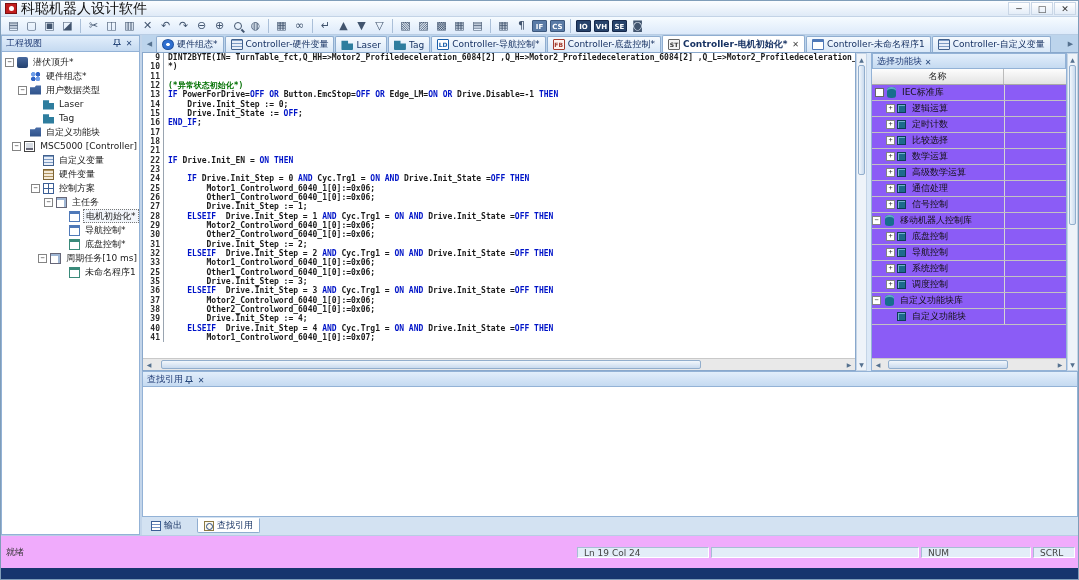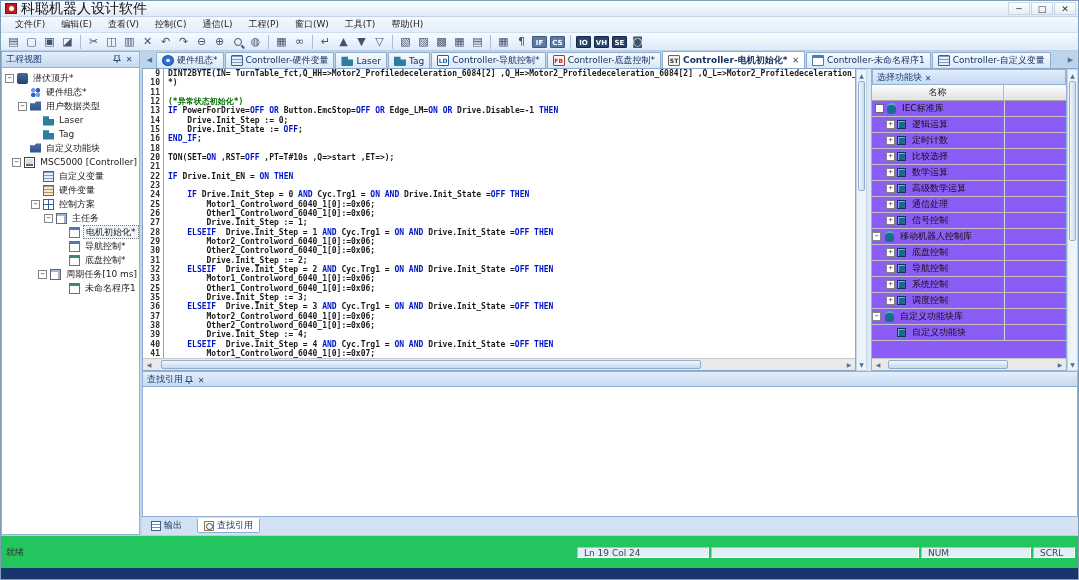--- a/index.html
+++ b/index.html
@@ -109,21 +109,21 @@
   .findhdr{height:16px;flex:none;display:flex;align-items:flex-end;padding:0 4px;background:linear-gradient(#e2eefb,#c5daf1);border:1px solid #93b2d6;color:#1e3a74}
   .findbody{height:130px;flex:none;background:#fff;border:1px solid #93b2d6;border-top:none}
   .bottomtabs{height:18px;flex:none;display:flex;align-items:flex-start;background:#d3e2f2;padding:1px 2px;gap:8px}
   .btab{height:15px;display:flex;align-items:center;gap:3px;padding:0 6px;color:#173263;border:1px solid transparent;border-radius:0 0 2px 2px;white-space:nowrap}
   .btab.active{background:#fff;border-color:#8fadd0;border-top-color:#fff}
   .bt-ic{width:10px;height:10px;flex:none;background:#fff;border:1px solid #3c5f96;background-image:repeating-linear-gradient(0deg,transparent 0 2px,#6f8fc0 2px 3px)}
   .bt-ic.find{background:#fdf9ee;border-color:#8c7a44;position:relative}
   .bt-ic.find:after{content:"";position:absolute;right:0;bottom:0;width:5px;height:5px;border:1.2px solid #2a4a7c;border-radius:50%}
 
   
-  .statusbar{height:25px;flex:none;display:flex;align-items:center;background:#22c55e;border-top:1px solid #b9cde4;padding:16px 3px;gap:2px;color:#333}
+  .statusbar{height:25px;flex:none;display:flex;align-items:center;background:#f0abfc;border-top:1px solid #b9cde4;padding:16px 3px;gap:2px;color:#333}
   .sready{flex:1;padding-left:2px}
   .scell{height:11px;line-height:10px;padding:0 6px;border:1px solid #a7bdd4;border-bottom-color:#fff;border-right-color:#fff;background:#e3edf8;color:#444;flex:none}
   .navy{height:11px;flex:none;background:#17356e}
 
   .pin-svg{flex:none}
 </style>
 </head>
 <body>
 
 <div class="app">
@@ -131,31 +131,20 @@
   <div class="titlebar">
     <span class="appicon"></span>
     <span class="apptitle">科聪机器人设计软件</span>
     <span class="winbtns">
       <span class="winbtn">─</span>
       <span class="winbtn">□</span>
       <span class="winbtn">✕</span>
     </span>
   </div>
 
-  <div class="menubar" id="menubar">
-      <span class="mitem">文件(F)</span>
-      <span class="mitem">编辑(E)</span>
-      <span class="mitem">查看(V)</span>
-      <span class="mitem">控制(C)</span>
-      <span class="mitem">通信(L)</span>
-      <span class="mitem">工程(P)</span>
-      <span class="mitem">窗口(W)</span>
-      <span class="mitem">工具(T)</span>
-      <span class="mitem">帮助(H)</span>
-    </div>
 
   <div class="toolbar" id="toolbar">
       <span class="tico">▤</span>
       <span class="tico">▢</span>
       <span class="tico">▣</span>
       <span class="tico">◪</span>
       <span class="tsep"></span>
       <span class="tico">✂</span>
       <span class="tico">◫</span>
       <span class="tico">▥</span>
@@ -365,22 +354,22 @@
         <div class="editor">
           <div class="codearea" id="code">
               <div class="cl"><span class="ln">9</span><span class="ct">DINT2BYTE(IN= TurnTable_fct,Q_HH=&gt;Motor2_Profiledeceleration_6084[2] ,Q_H=&gt;Motor2_Profiledeceleration_6084[2] ,Q_L=&gt;Motor2_Profiledeceleration_6084[1] ,Q_LL</span></div>
               <div class="cl"><span class="ln">10</span><span class="ct">*)</span></div>
               <div class="cl"><span class="ln">11</span><span class="ct"></span></div>
               <div class="cl"><span class="ln">12</span><span class="ct"><span class="cmt">(*异常状态初始化*)</span></span></div>
               <div class="cl"><span class="ln">13</span><span class="ct"><span class="kw">IF</span> PowerForDrive=<span class="kw">OFF</span> <span class="kw">OR</span> Button.EmcStop=<span class="kw">OFF</span> <span class="kw">OR</span> Edge_LM=<span class="kw">ON</span> <span class="kw">OR</span> Drive.Disable=-1 <span class="kw">THEN</span></span></div>
               <div class="cl"><span class="ln">14</span><span class="ct">    Drive.Init_Step := 0;</span></div>
               <div class="cl"><span class="ln">15</span><span class="ct">    Drive.Init_State := <span class="kw">OFF</span>;</span></div>
               <div class="cl"><span class="ln">16</span><span class="ct"><span class="kw">END_IF</span>;</span></div>
+              <div class="cl"><span class="ln">17</span><span class="ct"></span></div>
               <div class="cl"><span class="ln">18</span><span class="ct"></span></div>
-              <div class="cl"><span class="ln">20</span><span class="ct">TON(SET=<span class="kw">ON</span> ,RST=<span class="kw">OFF</span> ,PT=T#10s ,Q=&gt;start ,ET=&gt;);</span></div>
               <div class="cl"><span class="ln">21</span><span class="ct"></span></div>
               <div class="cl"><span class="ln">22</span><span class="ct"><span class="kw">IF</span> Drive.Init_EN = <span class="kw">ON</span> <span class="kw">THEN</span></span></div>
               <div class="cl"><span class="ln">23</span><span class="ct"></span></div>
               <div class="cl"><span class="ln">24</span><span class="ct">    <span class="kw">IF</span> Drive.Init_Step = 0 <span class="kw">AND</span> Cyc.Trg1 = <span class="kw">ON</span> <span class="kw">AND</span> Drive.Init_State =<span class="kw">OFF</span> <span class="kw">THEN</span></span></div>
               <div class="cl"><span class="ln">25</span><span class="ct">        Motor1_Controlword_6040_1[0]:=0x06;</span></div>
               <div class="cl"><span class="ln">26</span><span class="ct">        Other1_Controlword_6040_1[0]:=0x06;</span></div>
               <div class="cl"><span class="ln">27</span><span class="ct">        Drive.Init_Step := 1;</span></div>
               <div class="cl"><span class="ln">28</span><span class="ct">    <span class="kw">ELSEIF</span>  Drive.Init_Step = 1 <span class="kw">AND</span> Cyc.Trg1 = <span class="kw">ON</span> <span class="kw">AND</span> Drive.Init_State =<span class="kw">OFF</span> <span class="kw">THEN</span></span></div>
               <div class="cl"><span class="ln">29</span><span class="ct">        Motor2_Controlword_6040_1[0]:=0x06;</span></div>
               <div class="cl"><span class="ln">30</span><span class="ct">        Other2_Controlword_6040_1[0]:=0x06;</span></div>

